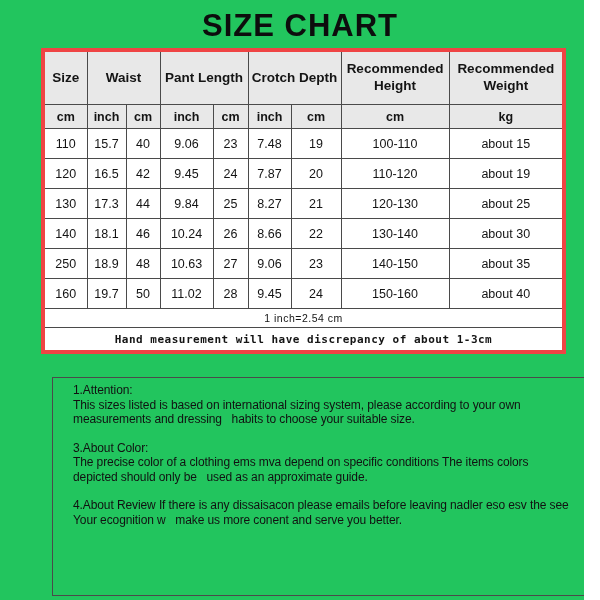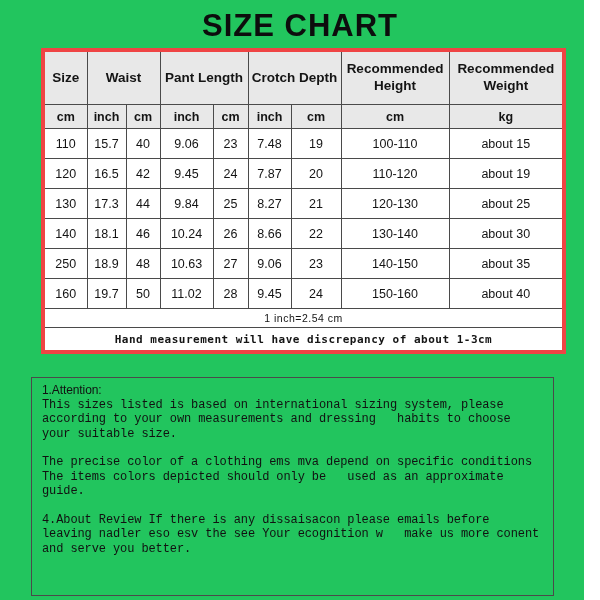--- a/index.html
+++ b/index.html
@@ -31,28 +31,28 @@
   }
   tr.conv-row td{
     background:#ffffff;height:18px;
     font-family:Liberation Sans, sans-serif;font-size:10.5px;letter-spacing:0.5px;
   }
   tr.hand-row td{
     background:#ffffff;height:22px;font-weight:bold;
     font-family:"DejaVu Sans Mono",monospace;font-size:11px;letter-spacing:0.5px;
   }
   .notes{
-    position:absolute;left:31px;top:377px;width:501px;height:207px;
-    border:1.5px solid #4a4a4a;padding:5px 10px;overflow:hidden;
+    position:absolute;left:52px;top:377px;width:501px;height:207px;
+    border:1.5px solid #4a4a4a;padding:5px 20px;overflow:hidden;
     font-size:12px;line-height:14.5px;letter-spacing:-0.1px;color:#111;
   }
   .note-section{margin:0 0 14px 0;}
   .note-section:last-child{margin-bottom:0;}
   .note-heading{white-space:pre-wrap;}
-  .note-body{white-space:pre-wrap;font-family:Liberation Mono, monospace;}
+  .note-body{white-space:pre-wrap;}
 </style>
 </head>
 <body>
 
 <div class="page">
 
   <div class="title">SIZE CHART</div>
 
   <table class="size-table">
     <colgroup>
@@ -166,20 +166,21 @@
   </table>
 
   <div class="notes" id="notes-box">
       <div class="note-section">
         <div class="note-heading">1.Attention:</div>
         <div class="note-body">This sizes listed is based on international sizing system, please according to your own measurements and dressing   habits to choose your suitable size.</div>
       </div>
       <div class="note-section">
       </div>
       <div class="note-section">
+        <div class="note-heading">3.About Color:</div>
         <div class="note-body">The precise color of a clothing ems mva depend on specific conditions The items colors depicted should only be   used as an approximate guide.</div>
       </div>
       <div class="note-section">
         <div class="note-body">4.About Review If there is any dissaisacon please emails before leaving nadler eso esv the see Your ecognition w   make us more conent and serve you better.</div>
       </div>
     </div>
 
 </div>
 
 </body></html>

